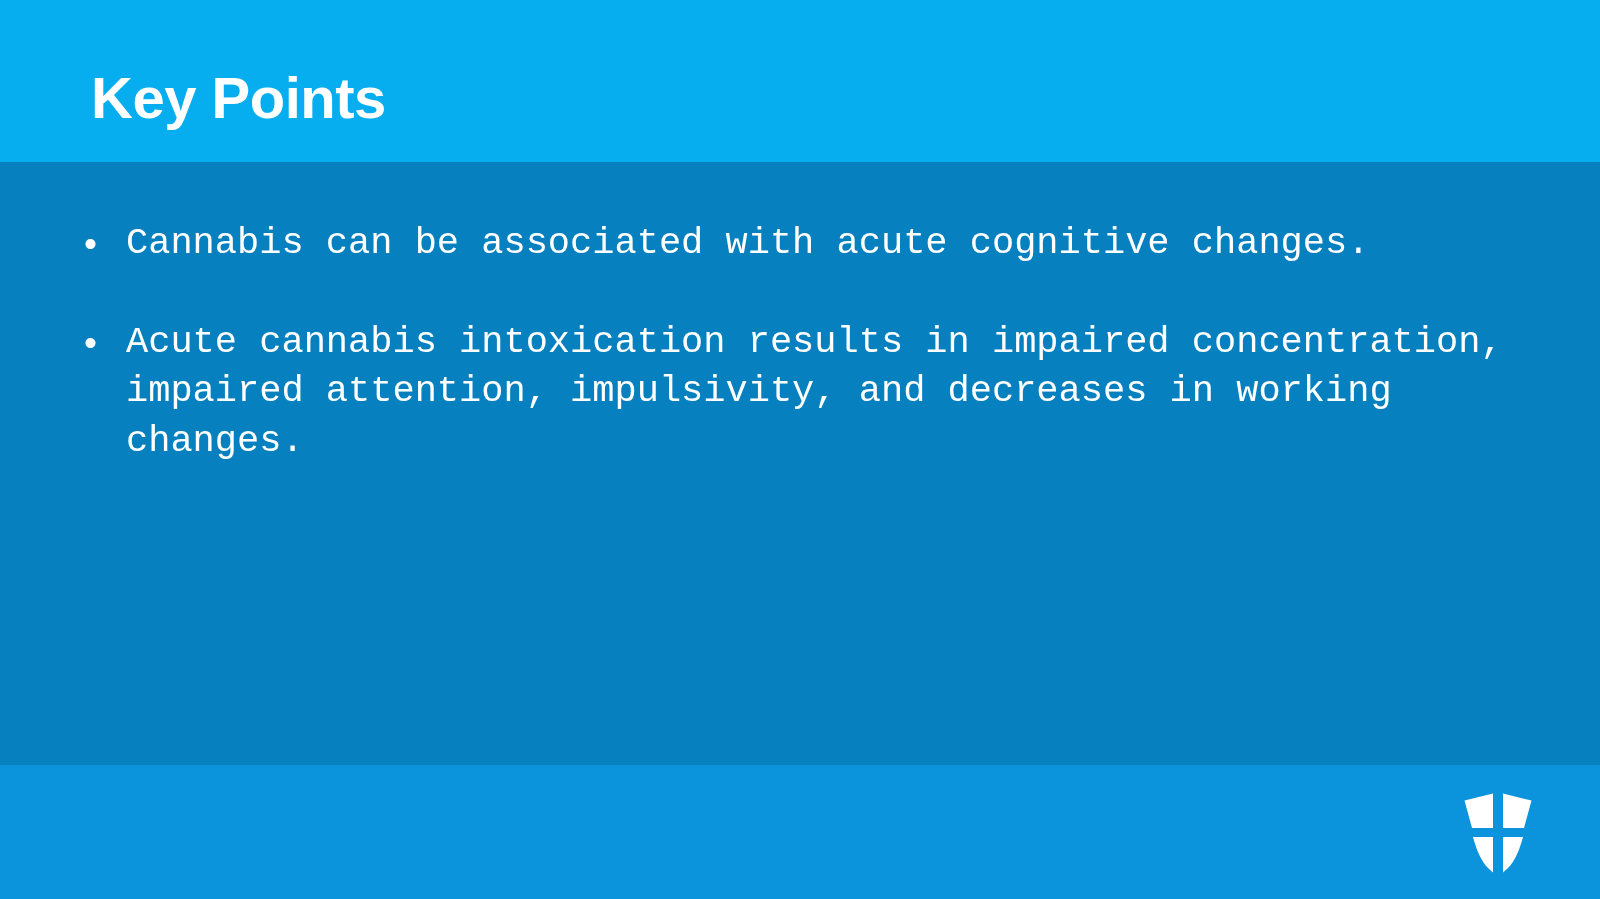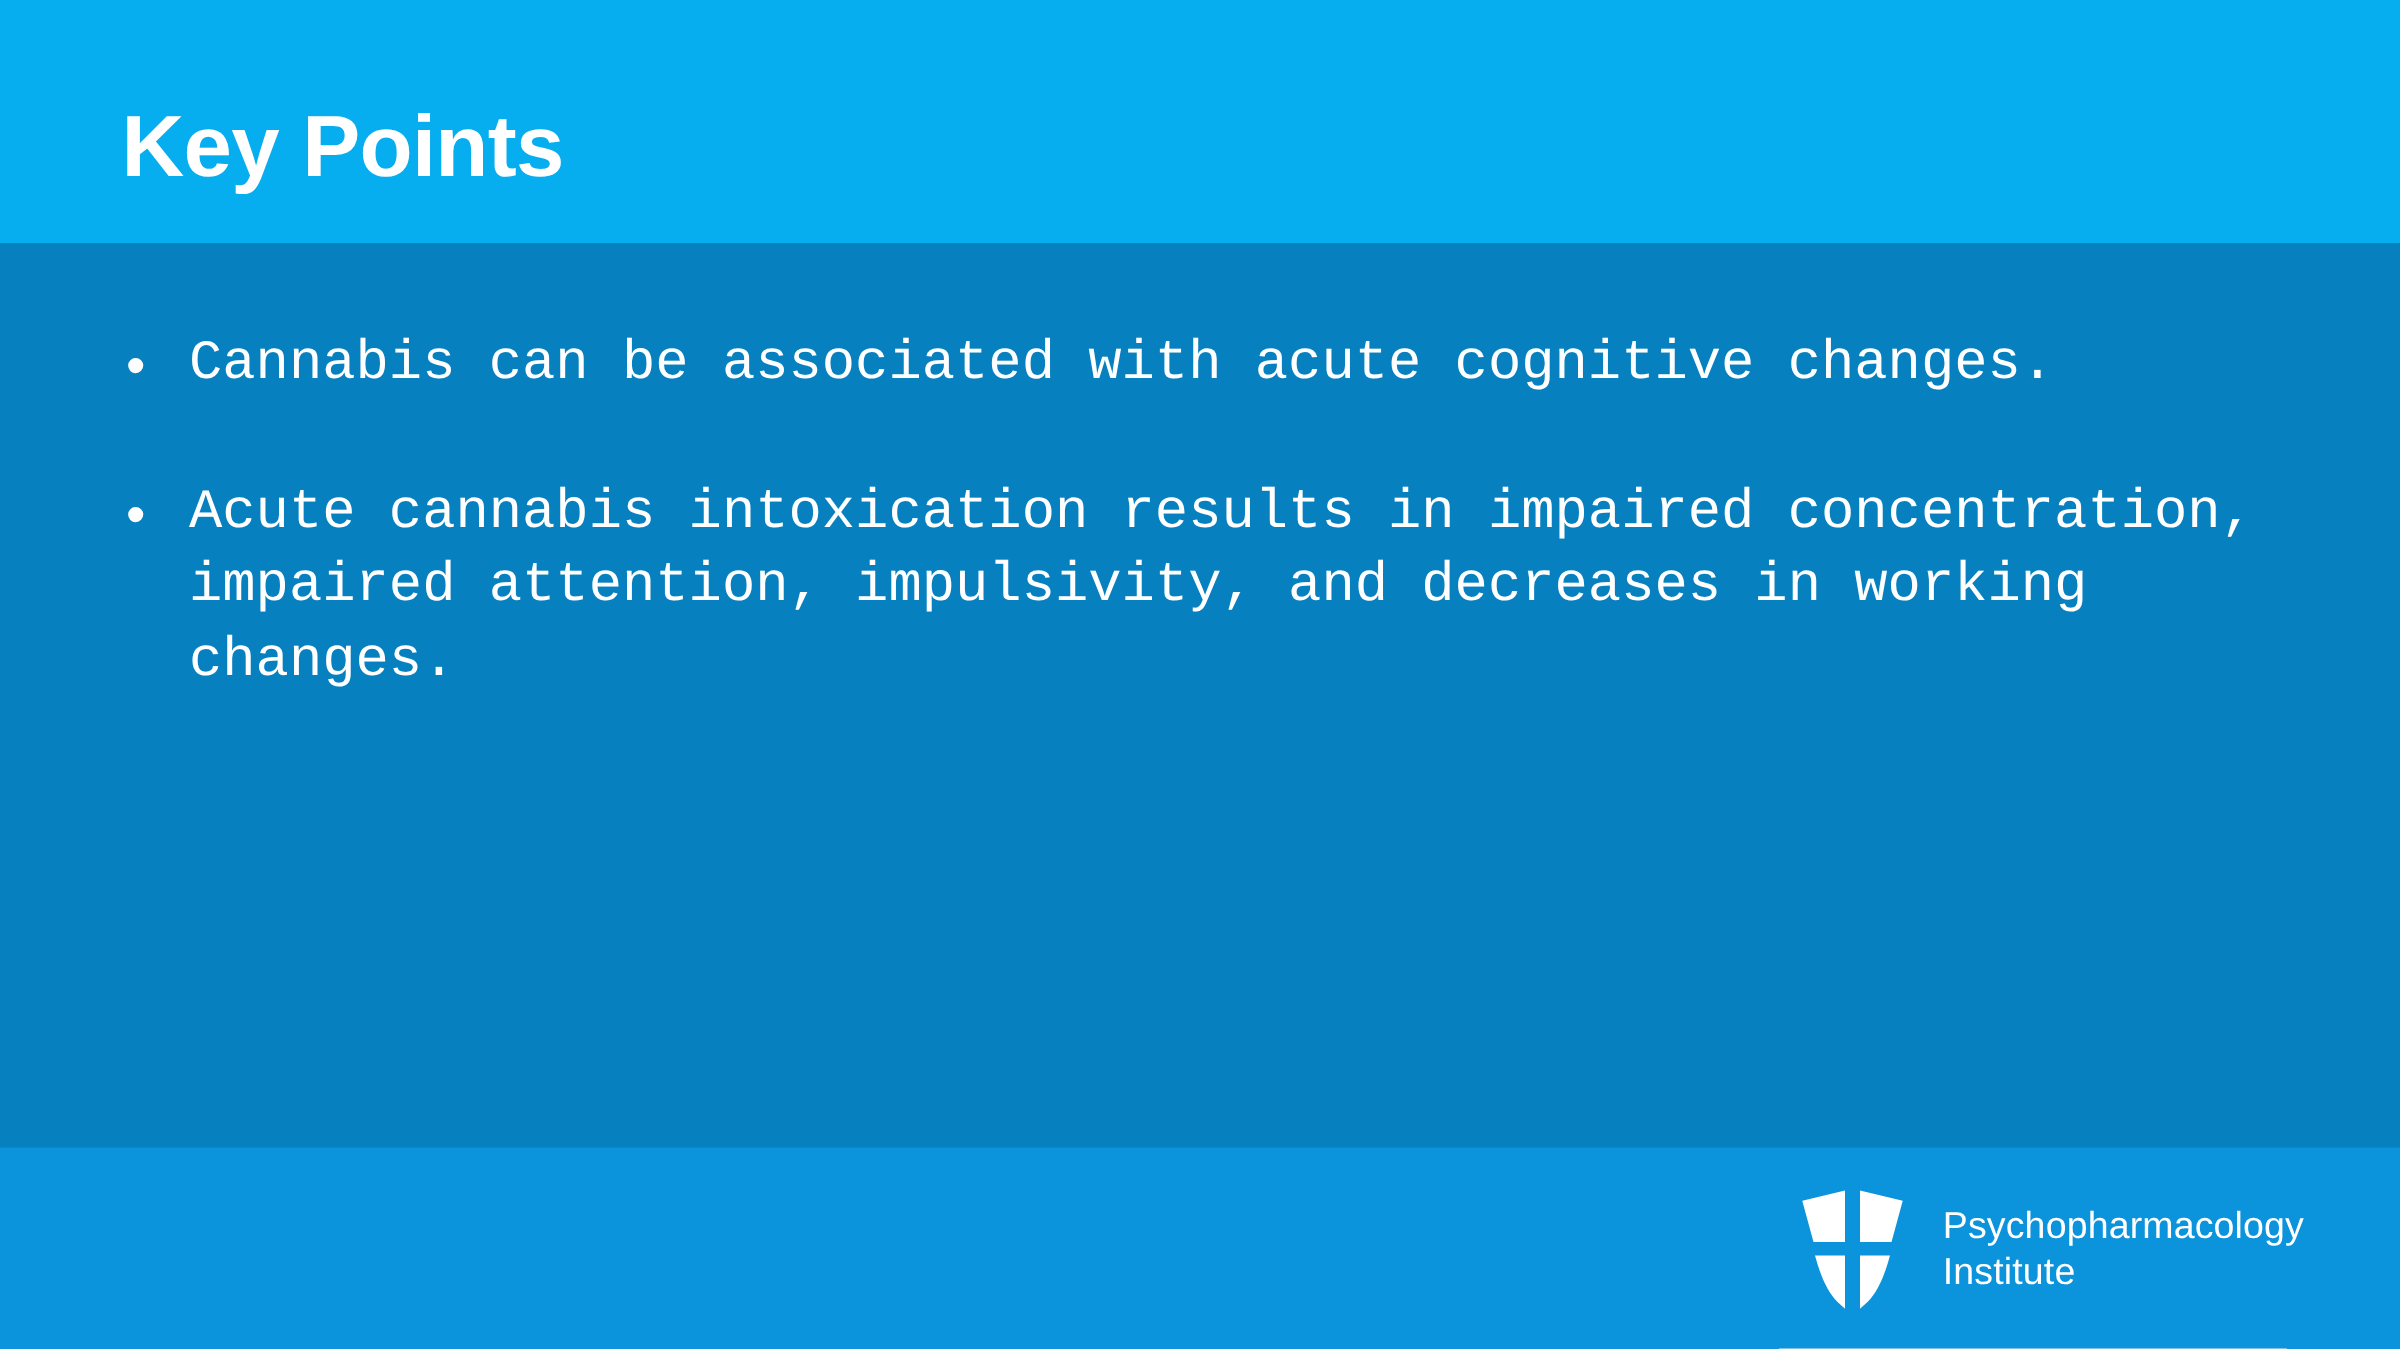--- a/index.html
+++ b/index.html
@@ -24,21 +24,21 @@
   .slide-header {
     position: absolute;
     left: 0;
     top: 0;
     width: 1600px;
     height: 162px;
     background: #07aeef;
   }
   .slide-title {
     position: absolute;
-    left: 81px;
+    left: 91px;
     top: 68px;
     margin: 0;
     font-size: 58px;
     line-height: 1.05;
     font-weight: bold;
     color: #ffffff;
     letter-spacing: -0.5px;
     white-space: nowrap;
   }
 
@@ -156,21 +156,17 @@
 
         <path d="M43.0 4.6 L71.5 11.5 L64.0 39.0 L43.0 39.0 Z" fill="#ffffff"></path>
 
         <path d="M13.0 48.0 L33.0 48.0 L33.0 83.5 L28.0 79.0
                  C21.0 72.0 16.5 61.0 13.0 48.0 Z" fill="#ffffff"></path>
 
         <path d="M43.0 48.0 L63.0 48.0
                  C59.5 61.0 55.0 72.0 48.0 79.0 L43.0 83.5 Z" fill="#ffffff"></path>
       </svg>
 
-      <div class="brand-name">
-        <span class="brand-name-line">Psychopharmacology</span>
-        <span class="brand-name-line">Institute</span>
-      </div>
 
     </div>
   </div>
 
 </div>
 
 </body></html>

